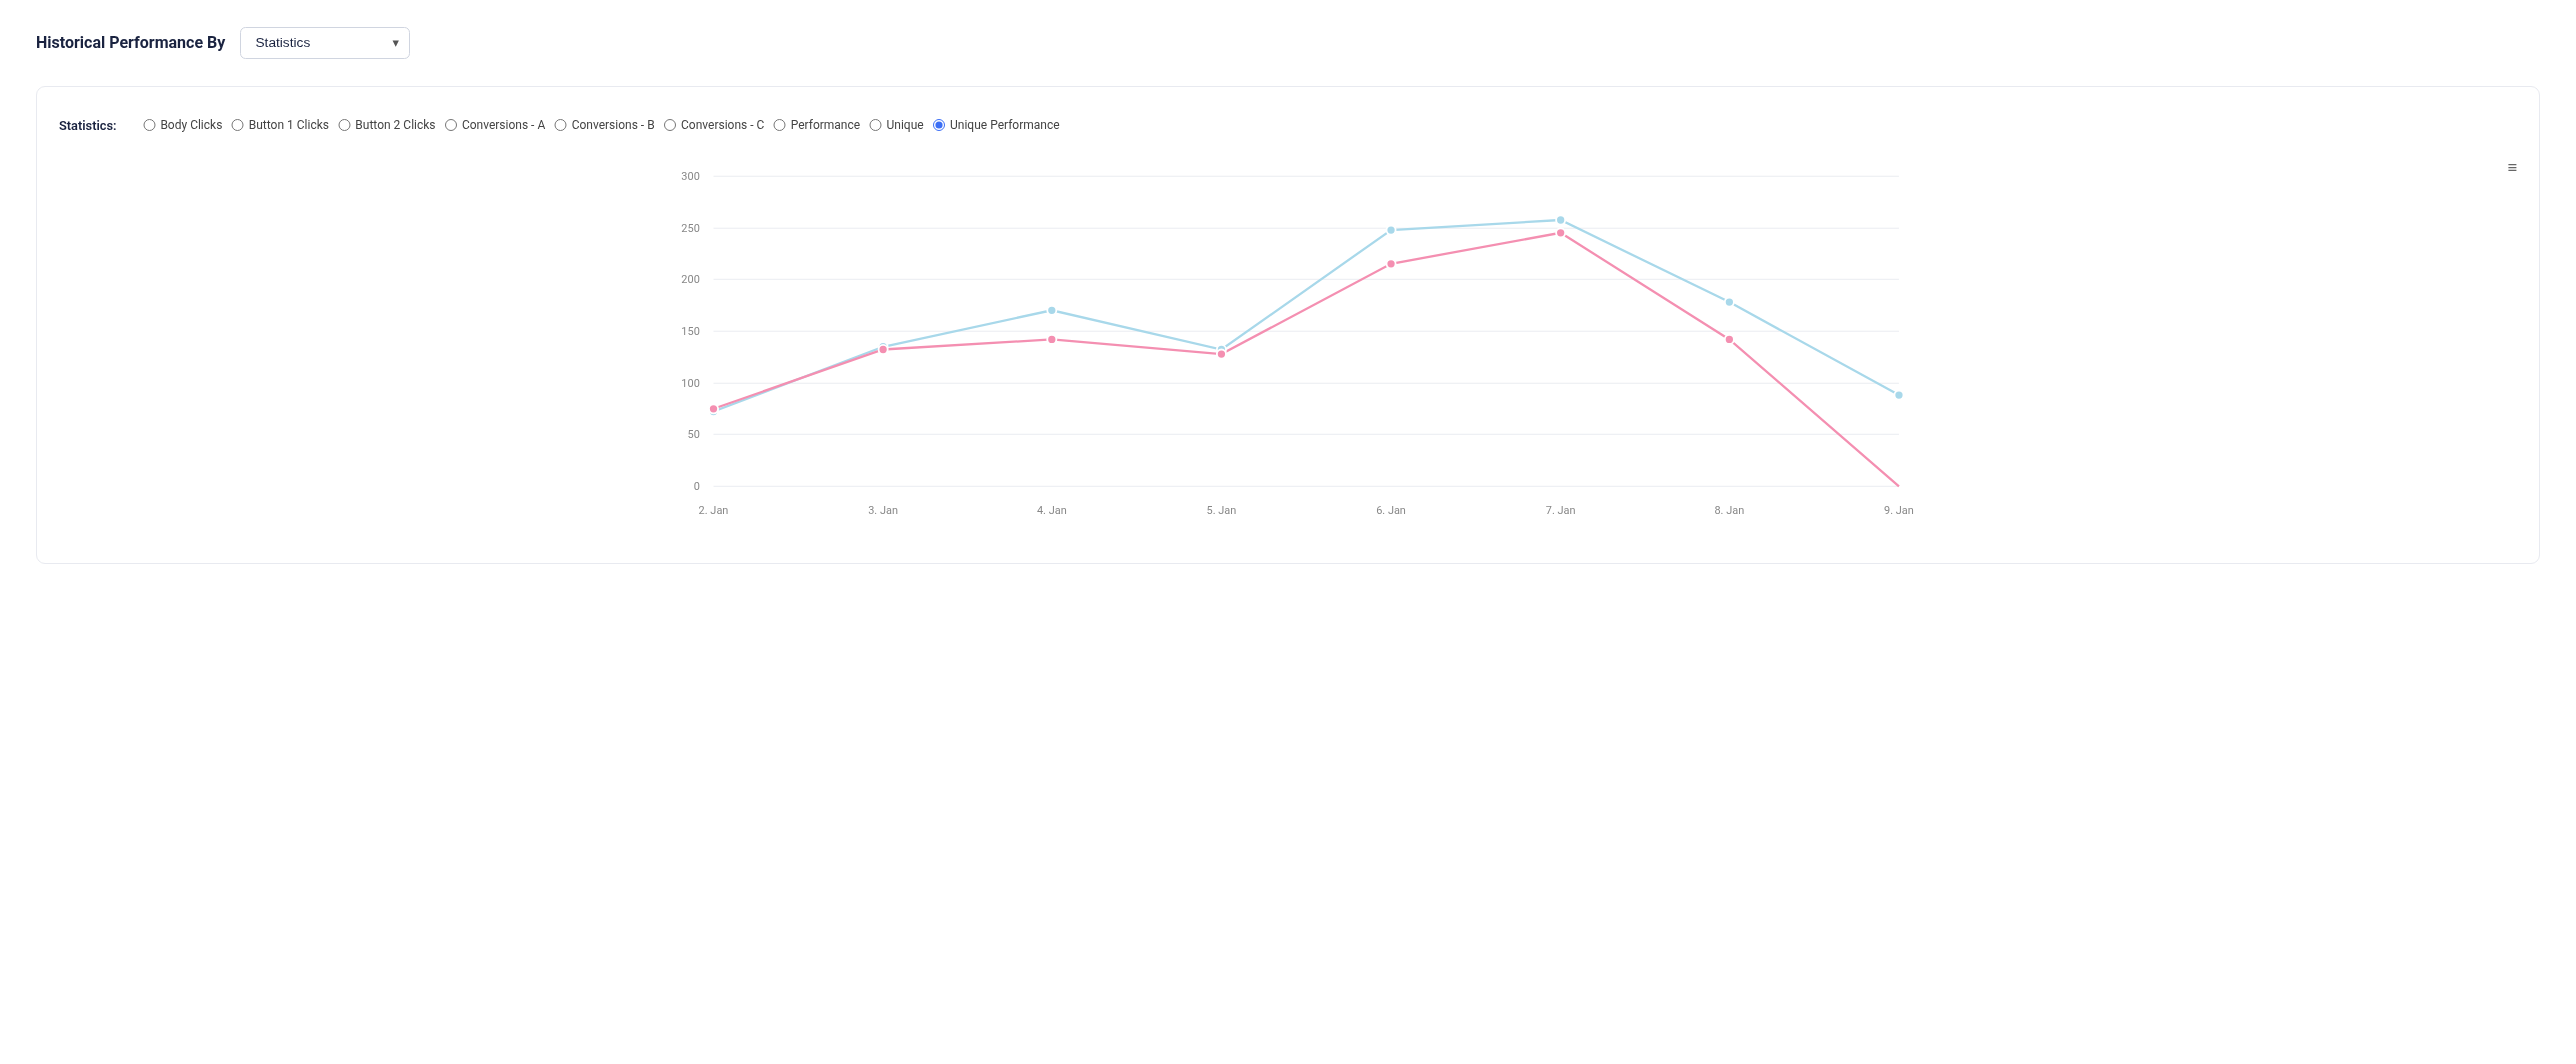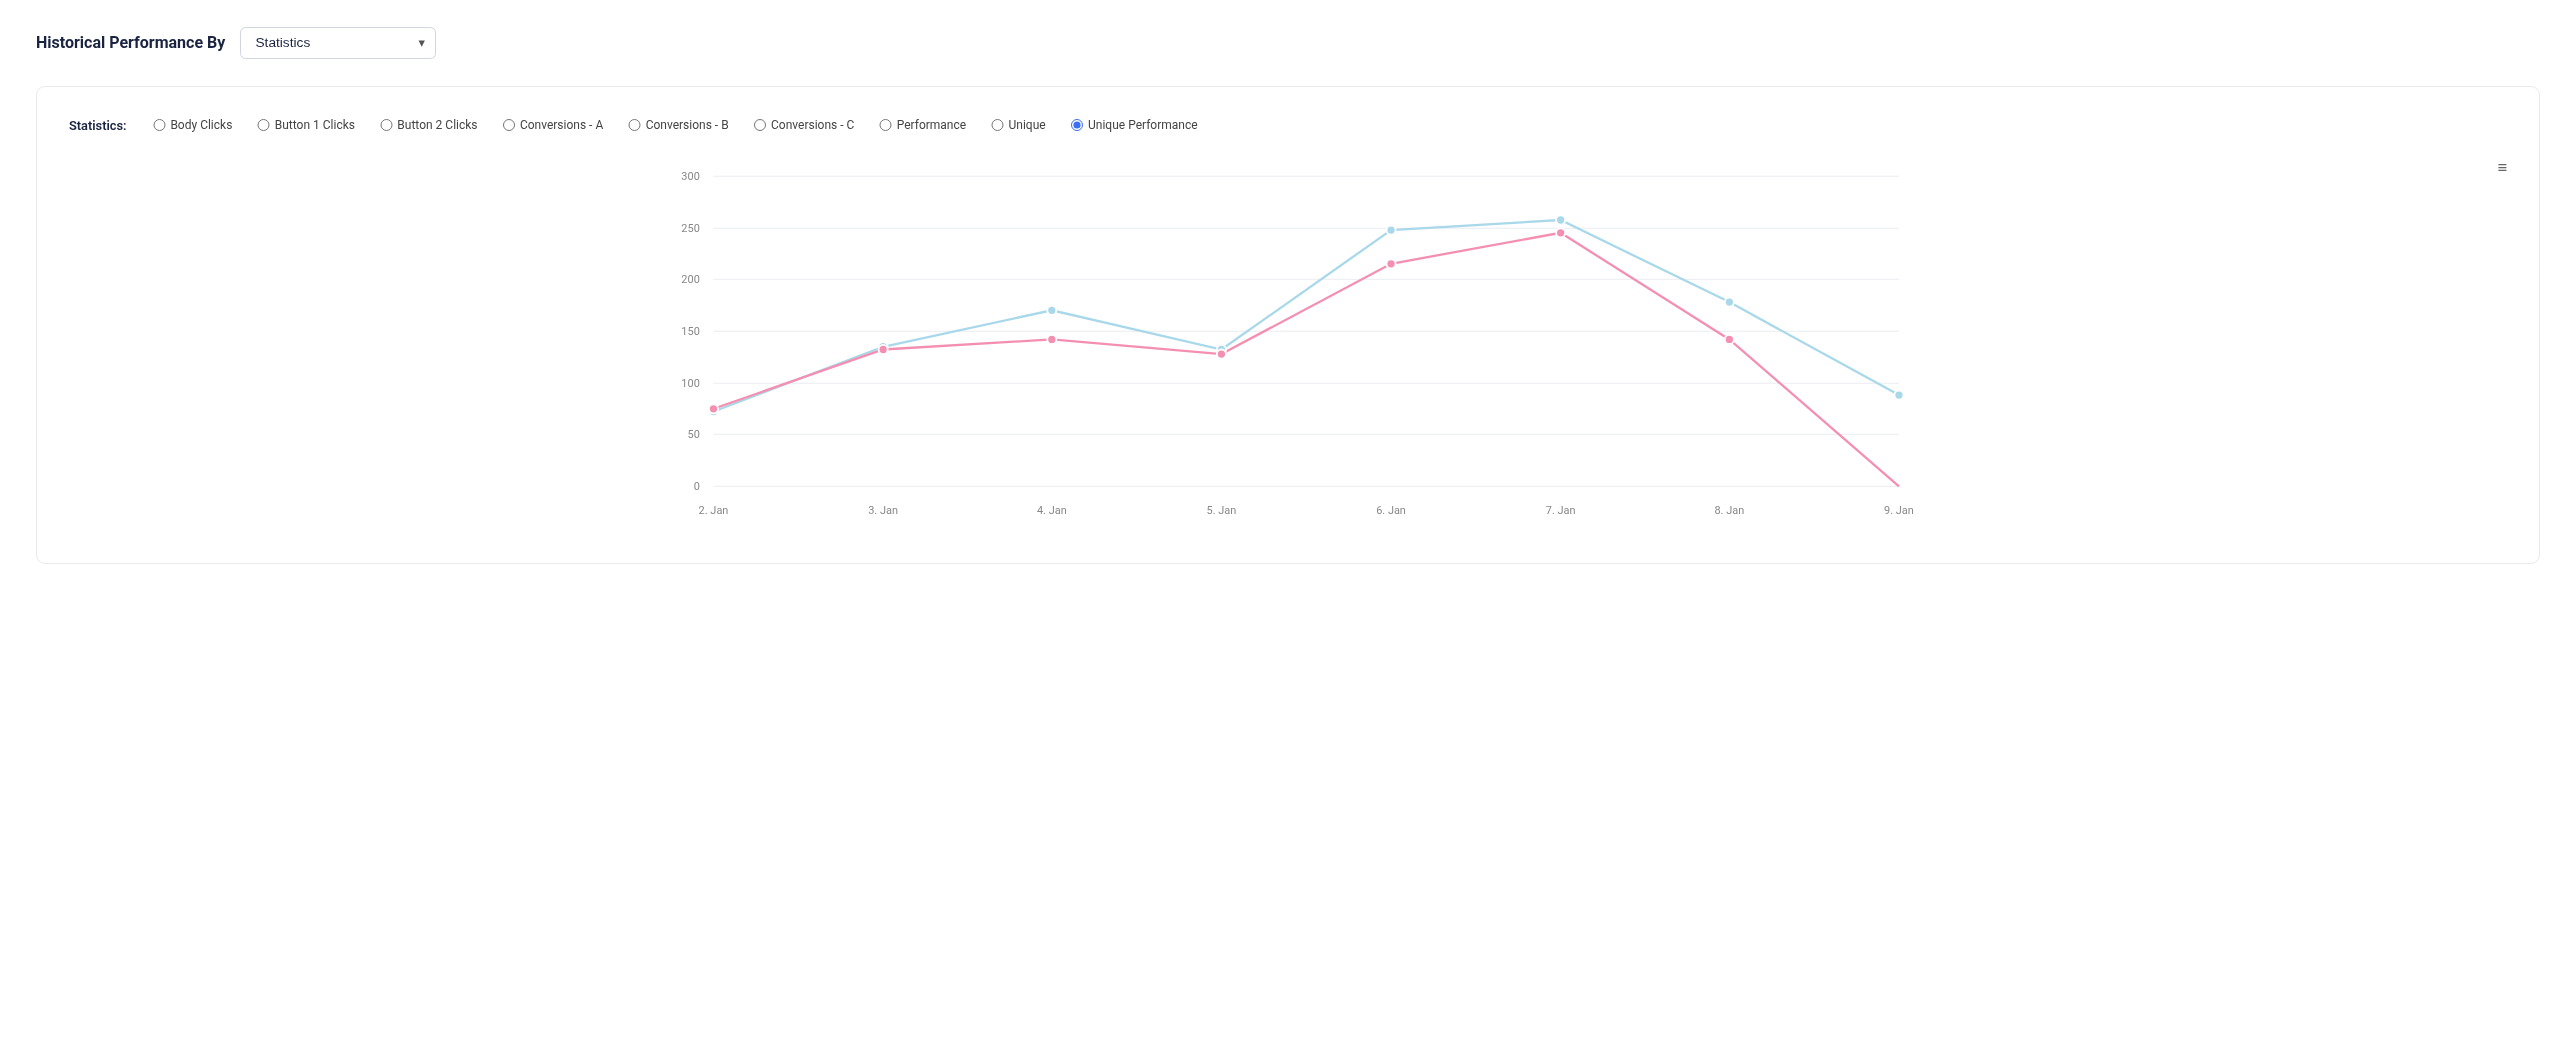--- a/index.html
+++ b/index.html
@@ -28,33 +28,33 @@
     }
     .dropdown-select {
       appearance: none;
       border: 1.4px solid #d0d5e0;
       border-radius: 5.5px;
       padding: 7.3px 36px 7.3px 14.6px;
       font-size: 13.7px;
       color: #1a2340;
       background: #fff;
       cursor: pointer;
-      width: 196px;
+      width: 170px;
     }
     .dropdown-chevron {
       position: absolute;
       right: 11px;
       pointer-events: none;
       color: #555;
       font-size: 12.8px;
     }
     .chart-container {
       border: 0.9px solid #e8eaf0;
       border-radius: 9px;
-      padding: 22px 32px 18px;
+      padding: 22px 22px 18px;
       background: #fff;
     }
     .filters-section {
       margin-bottom: 16.4px;
     }
     .filter-row {
       display: flex;
       align-items: center;
       gap: 11px;
       flex-wrap: wrap;
@@ -65,21 +65,21 @@
     }
     .filter-label {
       font-size: 12.8px;
       font-weight: 600;
       color: #1a2340;
       min-width: 73px;
     }
     .radio-group, .checkbox-group {
       display: flex;
       align-items: center;
-      gap: 25px;
+      gap: 9px;
       flex-wrap: wrap;
     }
     .radio-item, .checkbox-item {
       display: flex;
       align-items: center;
       gap: 4.6px;
       font-size: 12px;
       color: #444;
       cursor: pointer;
     }

